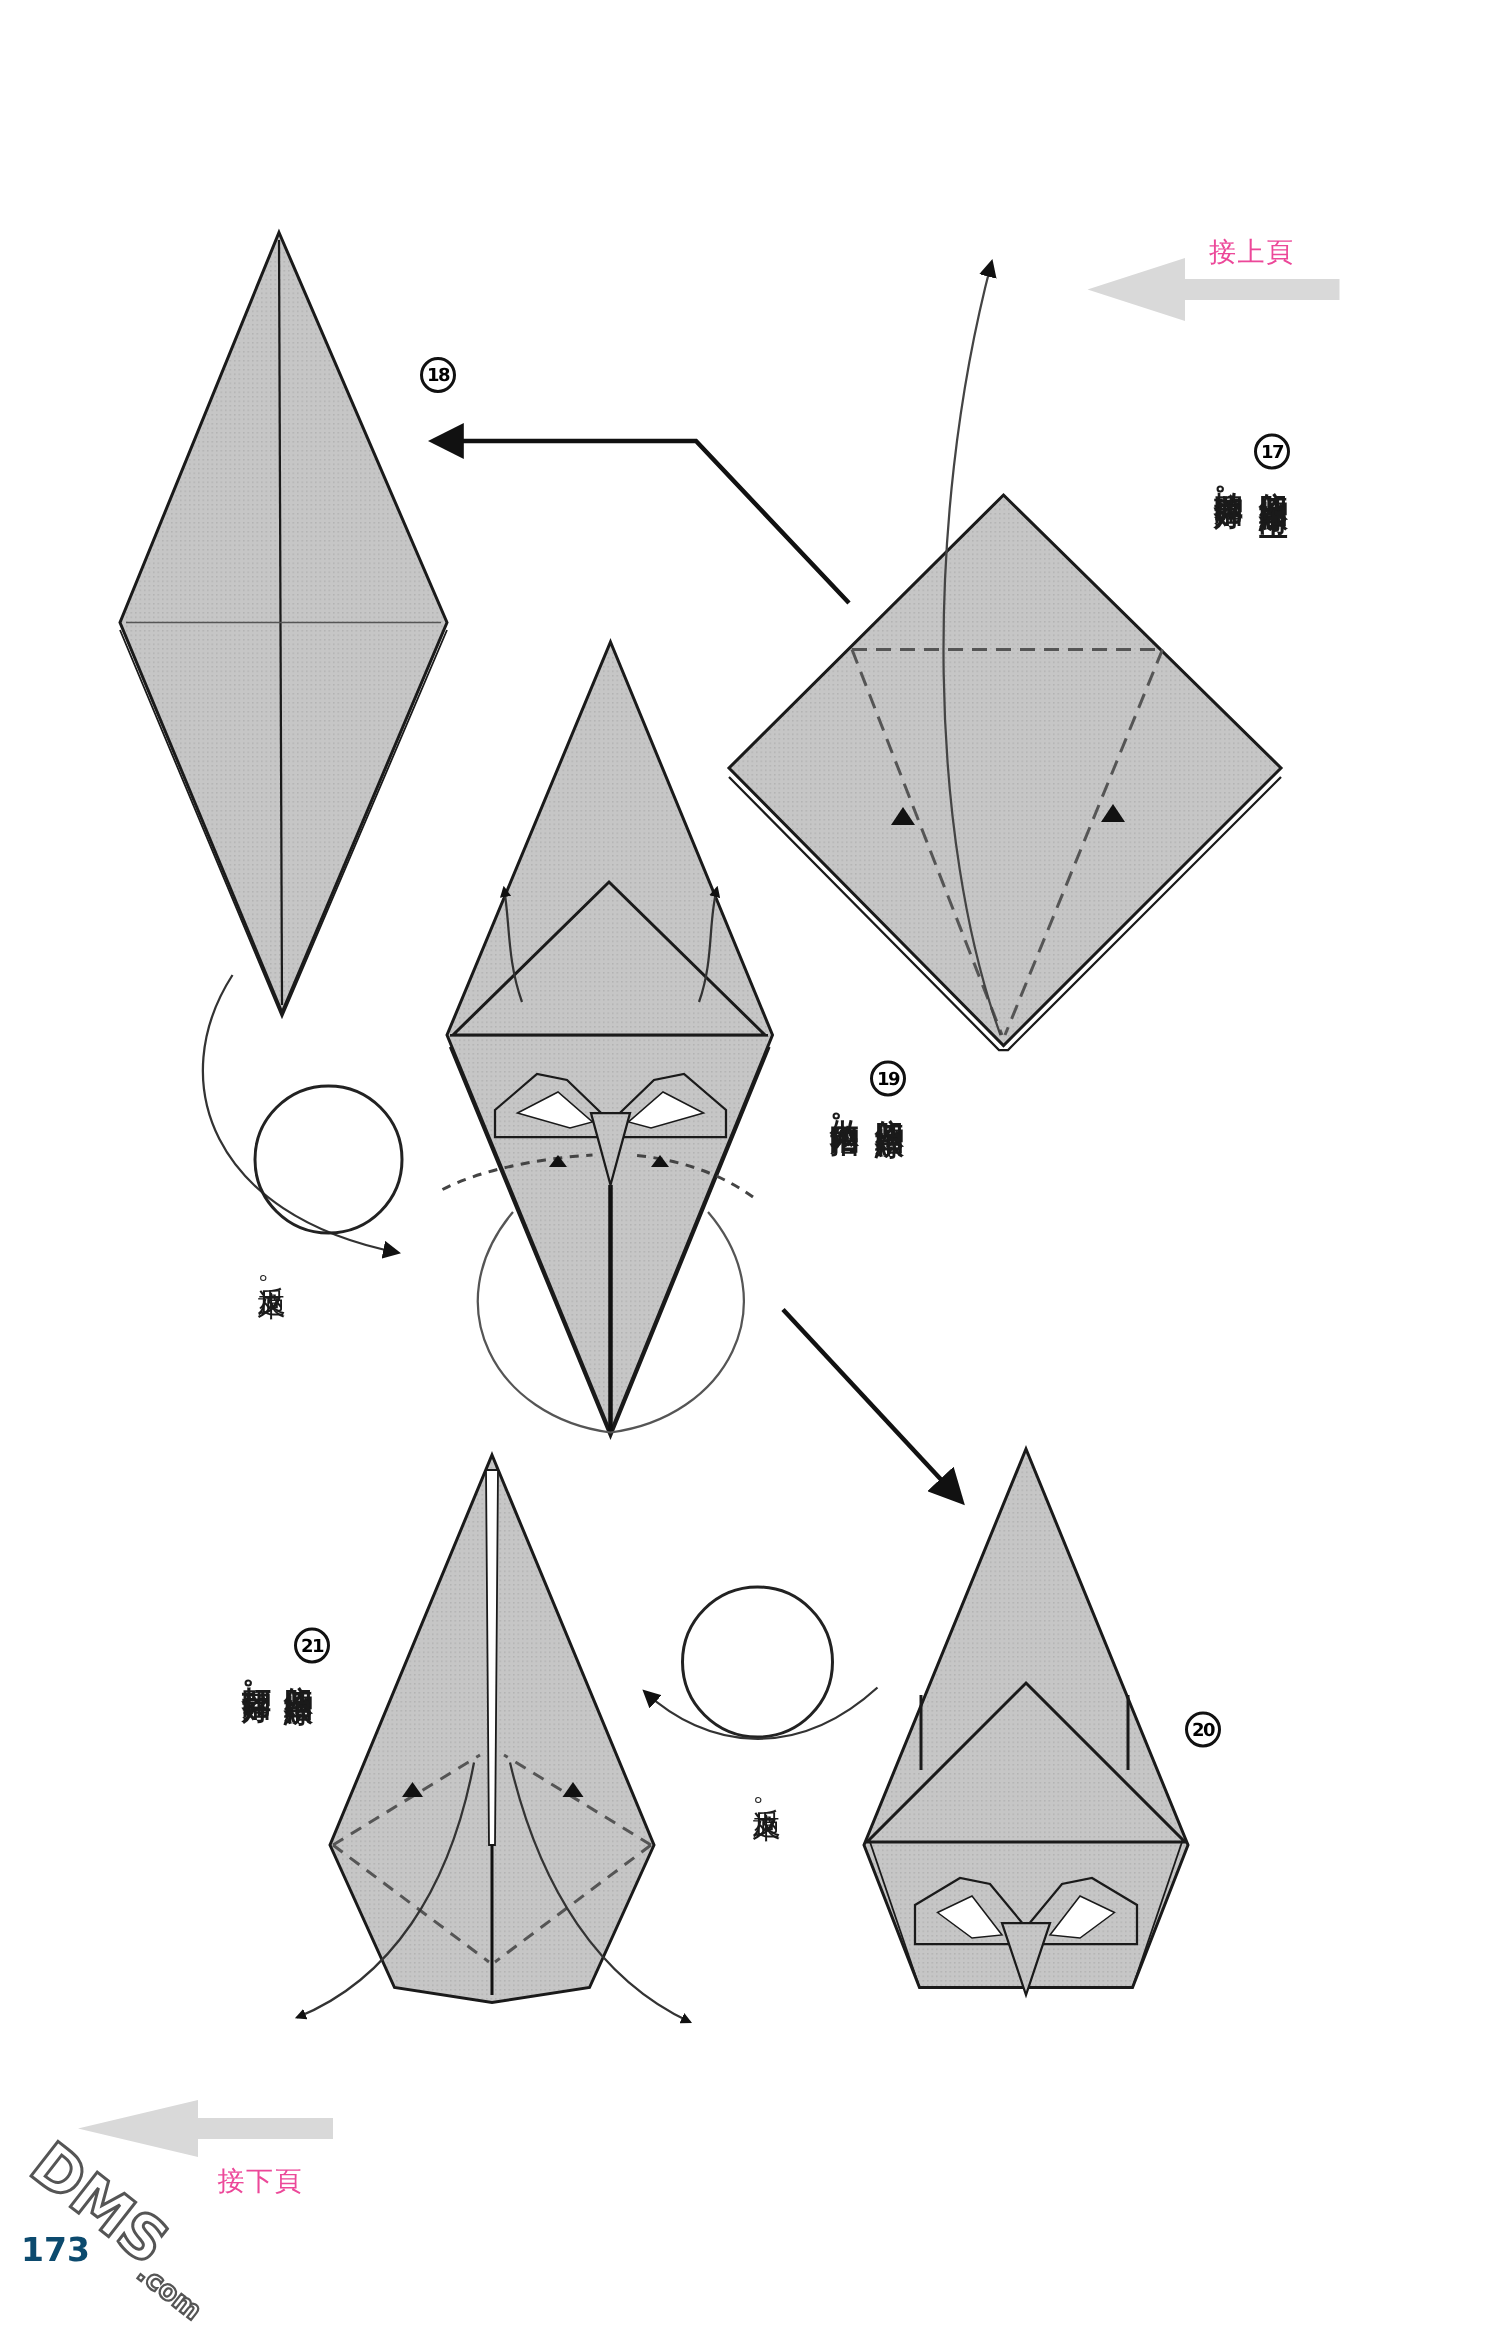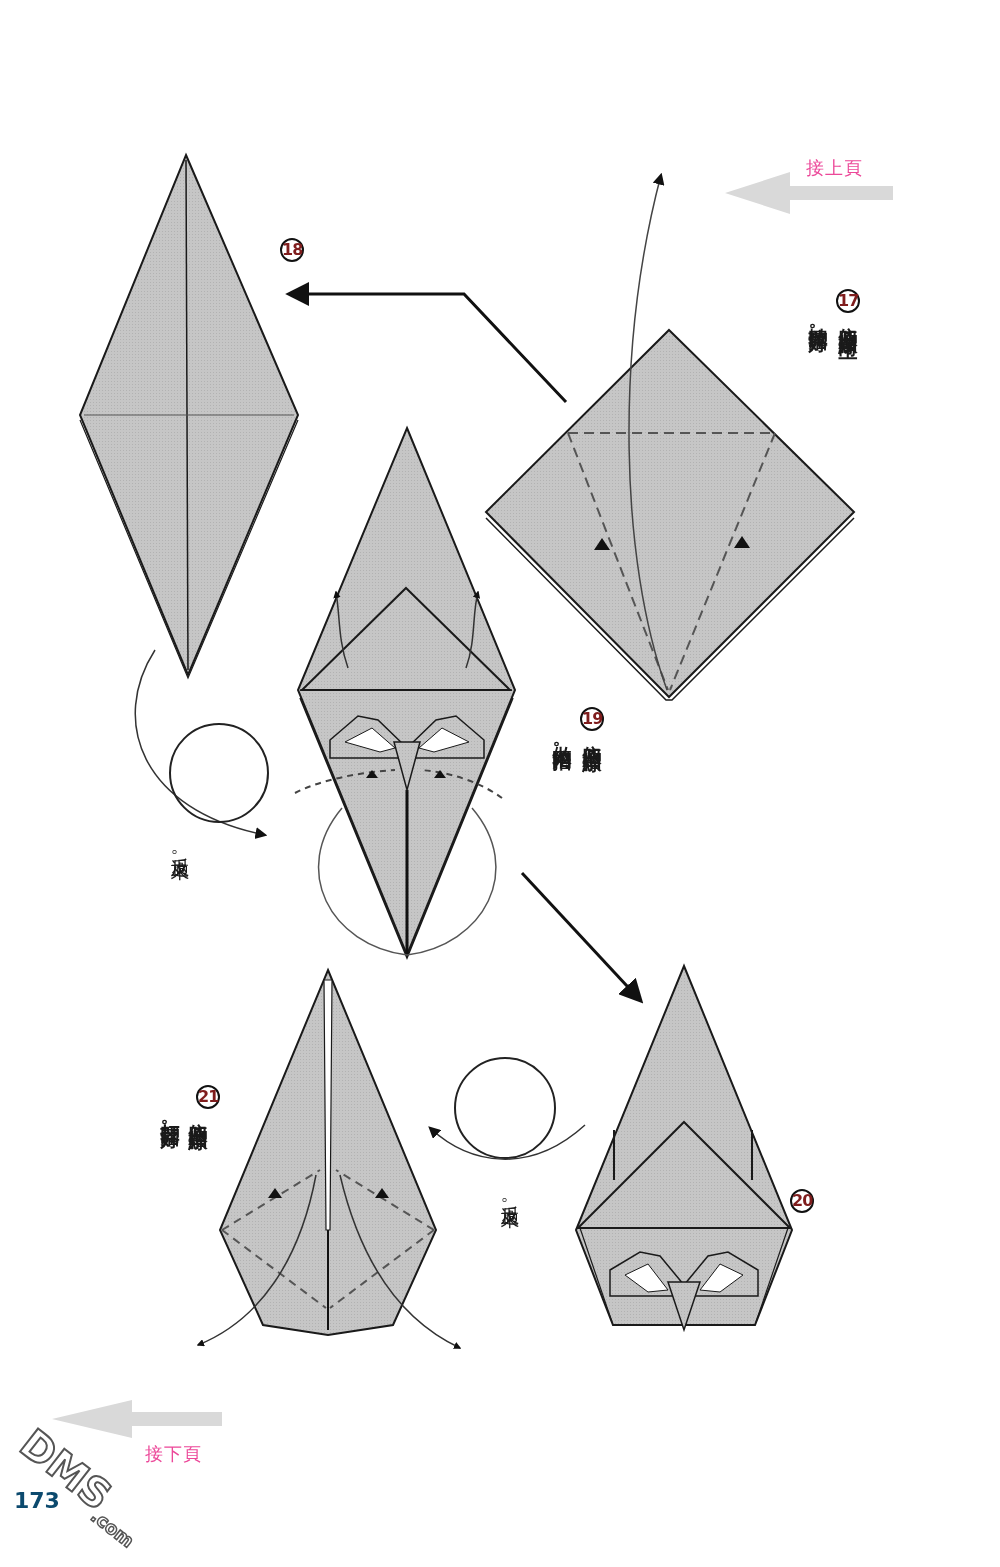--- a/index.html
+++ b/index.html
@@ -1,19 +1,19 @@
 <!DOCTYPE html>
 <html><head>
 <meta charset="utf-8">
 <style>
   html,body{margin:0;padding:0;background:#ffffff;}
   #page{position:relative;width:1000px;height:1567px;background:#fff;overflow:hidden;font-family:"DejaVu Sans",sans-serif;}
   svg{position:absolute;left:0;top:0;}
   .vtext{position:absolute;writing-mode:vertical-rl;font-family:"DejaVu Sans",sans-serif;font-weight:bold;color:#1a1a1a;font-size:19px;line-height:22px;letter-spacing:2px;}
-  .step-num{position:absolute;width:20px;height:20px;border:2px solid #111;border-radius:50%;font-family:"DejaVu Sans",sans-serif;font-weight:bold;font-size:16px;line-height:20px;text-align:center;color:#7f1d1d;letter-spacing:-1px;background:#fff;}
+  .step-num{position:absolute;width:20px;height:20px;border:2px solid #111;border-radius:50%;font-family:"DejaVu Sans",sans-serif;font-weight:bold;font-size:12px;line-height:20px;text-align:center;color:#000000;letter-spacing:-1px;background:#fff;}
   .nav-label{position:absolute;font-family:"DejaVu Sans",sans-serif;font-size:18px;color:#ec4899;letter-spacing:1px;}
   .page-num{position:absolute;font-family:"DejaVu Sans",sans-serif;font-weight:bold;font-size:22px;color:#0c4a6e;}
   .wm{position:absolute;font-family:"DejaVu Sans",sans-serif;font-weight:bold;color:#fff;-webkit-text-stroke:2px #555;transform:rotate(38deg);transform-origin:left top;}
 </style>
 </head>
 <body>
 
 <div id="page">
 
   <svg width="1000" height="1567" viewBox="0 0 1000 1567">
@@ -117,21 +117,21 @@
   <div class="step-num" style="left:836px;top:289px;">17</div>
   <div class="vtext" style="left:838px;top:313px;">依凹凸摺線向上</div>
   <div class="vtext" style="left:808px;top:313px;">掀開摺好。</div>
 
   <div class="step-num" style="left:280px;top:238px;">18</div>
 
   <div class="step-num" style="left:580px;top:707px;">19</div>
   <div class="vtext" style="left:582px;top:731px;">依凹凸摺線</div>
   <div class="vtext" style="left:552px;top:731px;">做內陷摺。</div>
 
-  <div class="step-num" style="left:790px;top:1141px;margin-top:48px;">20</div>
+  <div class="step-num" style="left:790px;top:1141px;">20</div>
 
   <div class="step-num" style="left:196px;top:1085px;">21</div>
   <div class="vtext" style="left:188px;top:1109px;">依凹凸摺線</div>
   <div class="vtext" style="left:160px;top:1109px;">打開摺好。</div>
 
   <div class="vtext" style="left:170px;top:842px;font-weight:normal;">反過來。</div>
   <div class="vtext" style="left:500px;top:1190px;font-weight:normal;">反過來。</div>
 
   <div class="page-num" style="left:14px;top:1488px;">173</div>
 

